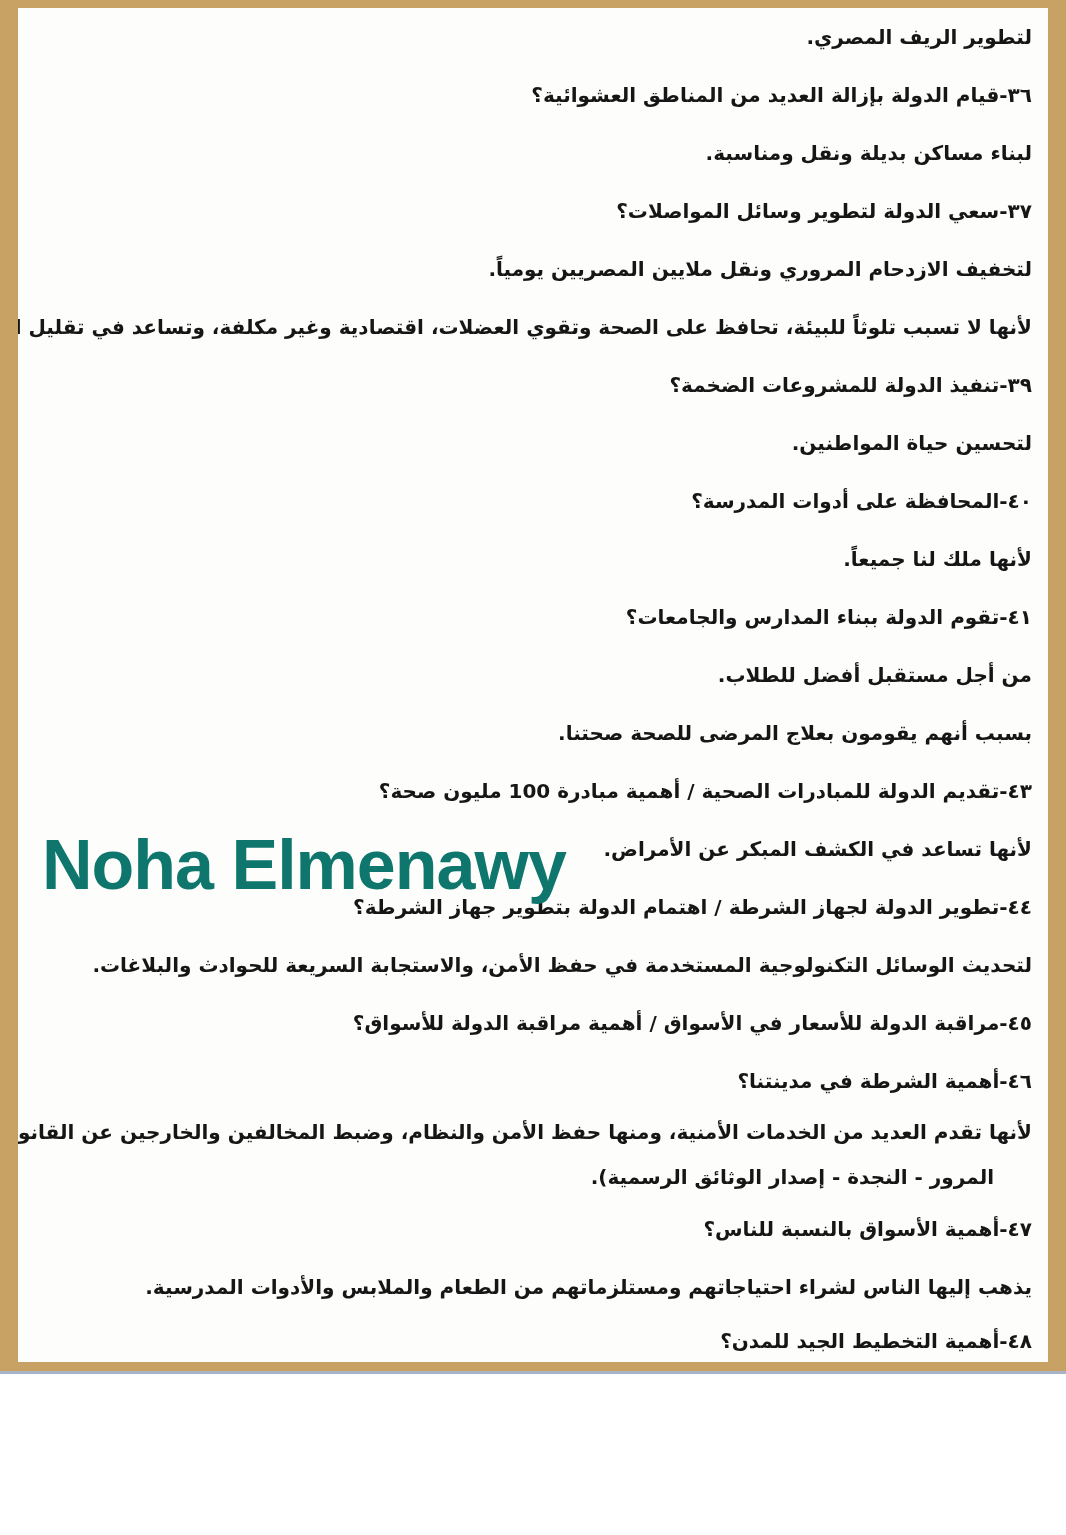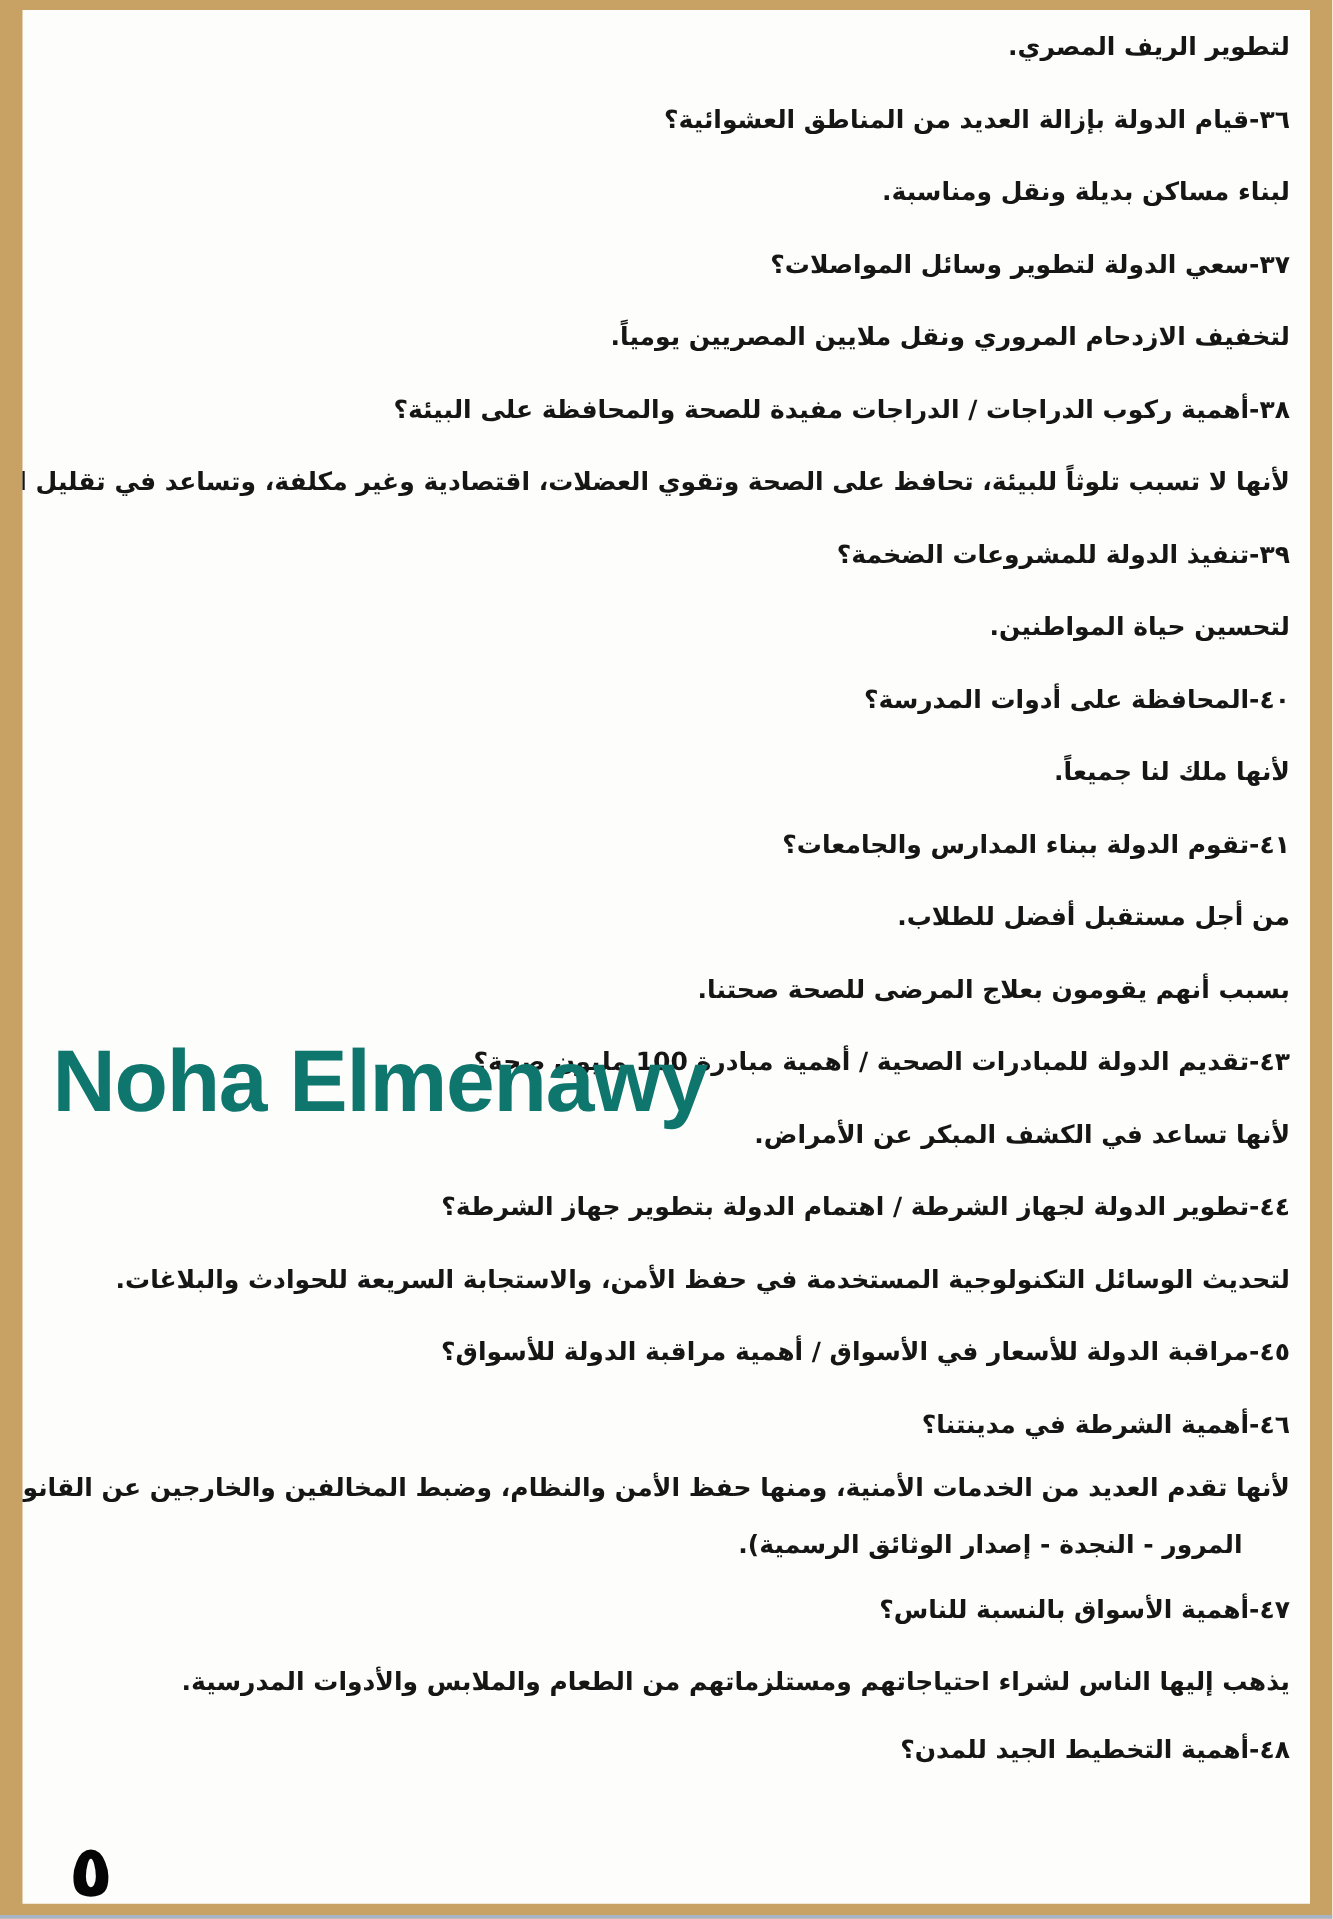--- a/index.html
+++ b/index.html
@@ -5,21 +5,21 @@
   :root{
     --border-tan:#c8a264;
     --paper:#fdfdfb;
     --ink:#161616;
     --bottom-edge:#a7b4c6;
   }
   *{margin:0;padding:0;box-sizing:border-box;}
   html,body{width:1066px;height:1535px;overflow:hidden;background:#fff;}
   .frame{
     position:relative;
-    width:1066px;height:1535px;
+    width:1066px;height:1374px;
     background:var(--border-tan);
   }
   .paper{
     position:absolute;
     left:18px;top:8px;right:18px;bottom:12px;
     background:var(--paper);
     overflow:hidden;
   }
   .bottom-edge{
     position:absolute;
@@ -75,21 +75,20 @@
 <body>
 
 <div class="frame">
   <div class="paper">
     <div class="text-block" id="text-block">
         <div class="line">لتطوير الريف المصري.</div>
         <div class="line">٣٦-قيام الدولة بإزالة العديد من المناطق العشوائية؟</div>
         <div class="line">لبناء مساكن بديلة ونقل ومناسبة.</div>
         <div class="line">٣٧-سعي الدولة لتطوير وسائل المواصلات؟</div>
         <div class="line">لتخفيف الازدحام المروري ونقل ملايين المصريين يومياً.</div>
-        <div class="line">٣٨-أهمية ركوب الدراجات / الدراجات مفيدة للصحة والمحافظة على البيئة؟</div>
         <div class="line">لأنها لا تسبب تلوثاً للبيئة، تحافظ على الصحة وتقوي العضلات، اقتصادية وغير مكلفة، وتساعد في تقليل الازدحام المروري.</div>
         <div class="line">٣٩-تنفيذ الدولة للمشروعات الضخمة؟</div>
         <div class="line">لتحسين حياة المواطنين.</div>
         <div class="line">٤٠-المحافظة على أدوات المدرسة؟</div>
         <div class="line">لأنها ملك لنا جميعاً.</div>
         <div class="line">٤١-تقوم الدولة ببناء المدارس والجامعات؟</div>
         <div class="line">من أجل مستقبل أفضل للطلاب.</div>
         <div class="line">بسبب أنهم يقومون بعلاج المرضى للصحة صحتنا.</div>
         <div class="line">٤٣-تقديم الدولة للمبادرات الصحية / أهمية مبادرة 100 مليون صحة؟</div>
         <div class="line">لأنها تساعد في الكشف المبكر عن الأمراض.</div>

